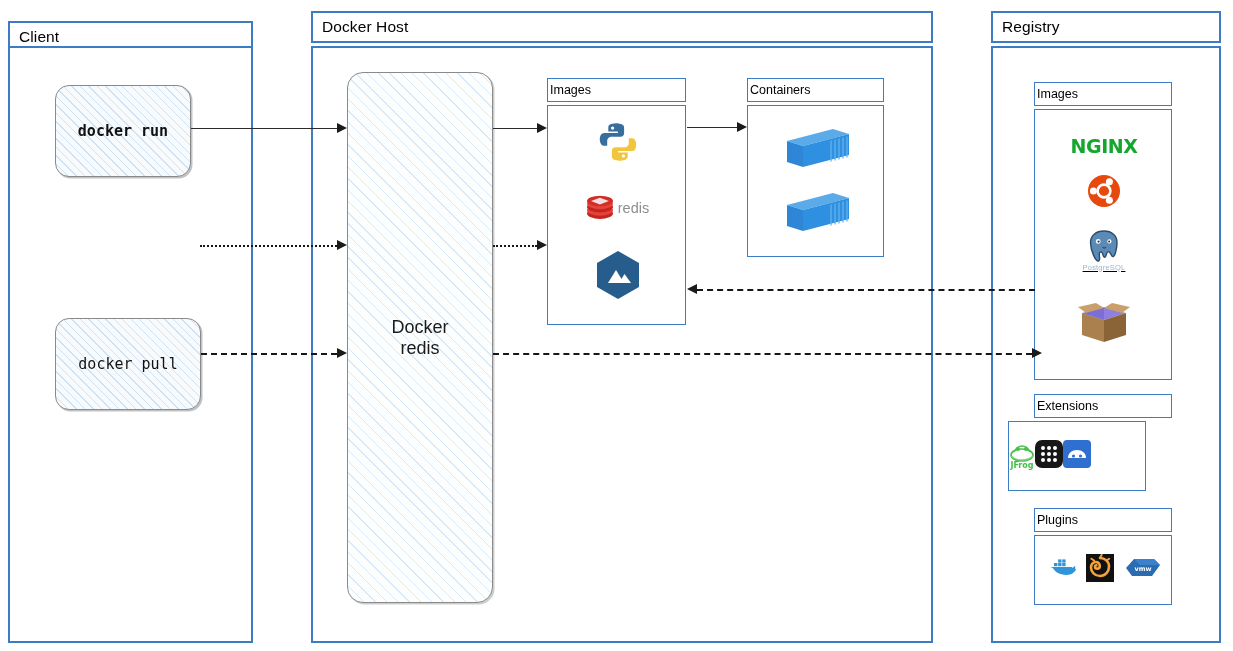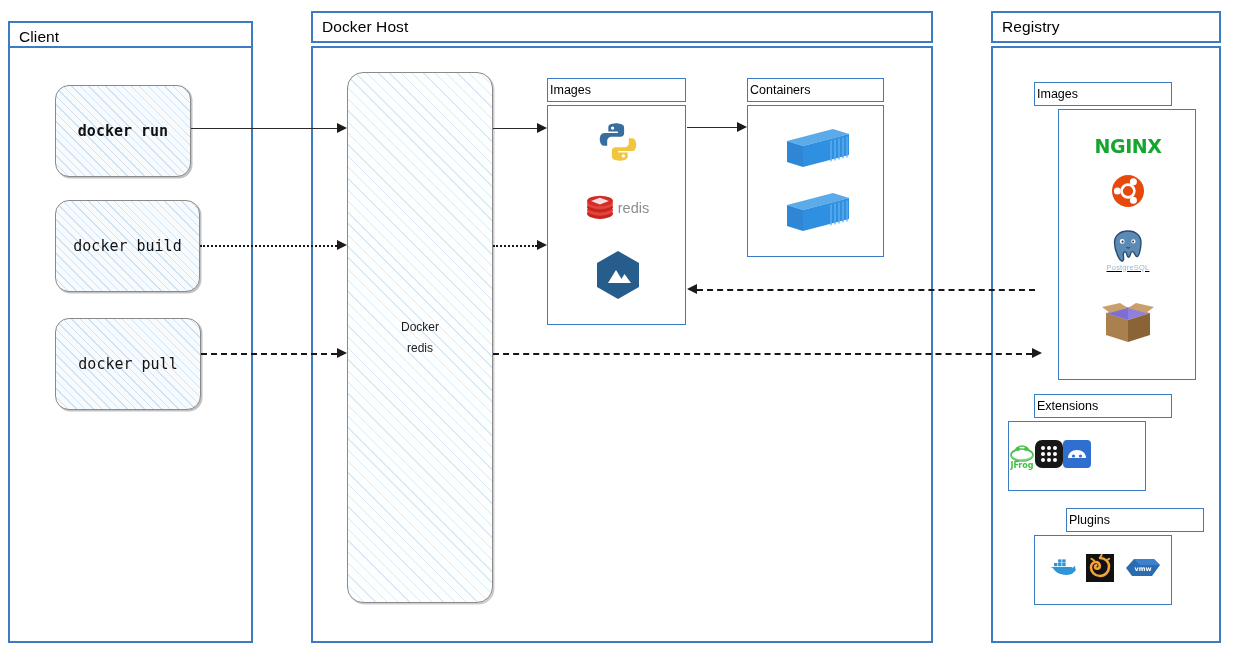--- a/index.html
+++ b/index.html
@@ -89,21 +89,21 @@
         rgba(150,195,230,.30) 4px,
         rgba(255,255,255,.8) 4px,
         rgba(255,255,255,.8) 8px);
     display: flex;
     align-items: center;
     justify-content: center;
     box-shadow: 1.5px 1.5px 0 rgba(90,90,90,.3);
   }
   .daemon-label {
     text-align: center;
-    font-size: 12px;
+    font-size: 18px;
     line-height: 21px;
     color: #1b1b1b;
   }
 
   
   .conn { position: absolute; height: 0; }
   .conn-solid  { border-top: 1.6px solid #2b2b2b; }
   .conn-dotted { border-top: 2.2px dotted #171717; }
   .conn-dashed { border-top: 2.1px dashed #171717; }
 
@@ -161,23 +161,20 @@
 
 <div id="canvas">
 
   <div class="abs panel-header" style="left:8px; top:21px; width:245px; height:32px;">
     <span>Client</span>
   </div>
   <div class="abs panel-body" style="left:8px; top:46px; width:245px; height:597px;"></div>
 
   <div class="abs cmd-box" style="left:55px; top:85px; width:136px; height:92px;font-weight:bold;">
     <span>docker run</span>
-  </div>
-  <div class="abs cmd-box" style="left:55px; top:200px; width:145px; height:92px;">
-    <span>docker build</span>
   </div>
   <div class="abs panel-header" style="left:311px; top:11px; width:622px; height:32px;">
     <span>Docker Host</span>
   </div>
 
   <div class="abs cmd-box" style="left:55px; top:318px; width:146px; height:92px;">
     <span>docker pull</span>
   </div>
   <div class="abs panel-body" style="left:311px; top:46px; width:622px; height:597px;"></div>
 
@@ -258,21 +255,21 @@
   </div>
 
   <div class="abs panel-header" style="left:991px; top:11px; width:230px; height:32px;">
     <span>Registry</span>
   </div>
   <div class="abs panel-body" style="left:991px; top:46px; width:230px; height:597px;"></div>
 
   <div class="abs sub-header" style="left:1034px; top:82px; width:138px; height:24px;">
     <span>Images</span>
   </div>
-  <div class="abs sub-body" style="left:1034px; top:109px; width:138px; height:271px;margin-left:24px;">
+  <div class="abs sub-body" style="left:1034px; top:109px; width:138px; height:271px;">
 
     <div class="icon-slot" style="left:0; top:18px; width:138px; height:36px;">
       <span class="nginx-word">NGINX</span>
     </div>
 
     <div class="icon-slot" style="left:0; top:60px; width:138px; height:42px;">
       <svg width="34" height="34" viewBox="0 0 34 34">
         <circle cx="17" cy="17" r="16" fill="#e7490d"></circle>
         <circle cx="17" cy="17" r="6.4" fill="none" stroke="#ffffff" stroke-width="2.6"></circle>
         <circle cx="6.4" cy="17" r="3.5" fill="#ffffff"></circle>
@@ -338,21 +335,21 @@
     <div>
       <svg width="28" height="28" viewBox="0 0 28 28">
         <rect x="0" y="0" width="28" height="28" rx="4" fill="#2f6fd0"></rect>
         <path d="M5 18c0-5 4-8 9-8s9 3 9 8z" fill="#ffffff"></path>
         <circle cx="10.5" cy="16" r="1.6" fill="#2f6fd0"></circle>
         <circle cx="17.5" cy="16" r="1.6" fill="#2f6fd0"></circle>
       </svg>
     </div>
   </div>
 
-  <div class="abs sub-header" style="left:1034px; top:508px; width:138px; height:24px;margin-left:32px;">
+  <div class="abs sub-header" style="left:1034px; top:508px; width:138px; height:24px;">
     <span>Plugins</span>
   </div>
   <div class="abs sub-body row" style="left:1034px; top:535px; width:138px; height:70px; display:flex; align-items:center; justify-content:space-evenly;">
     <div>
       <svg width="32" height="24" viewBox="0 0 32 24">
         <g fill="#2f95d8">
           <rect x="9" y="7" width="3.4" height="3.2"></rect>
           <rect x="13.1" y="7" width="3.4" height="3.2"></rect>
           <rect x="17.2" y="7" width="3.4" height="3.2"></rect>
           <rect x="13.1" y="3.4" width="3.4" height="3.2"></rect>

